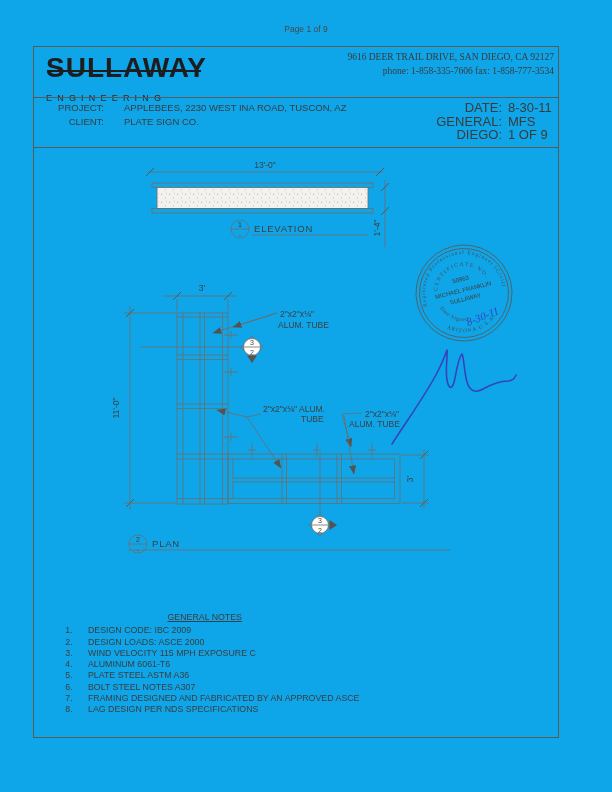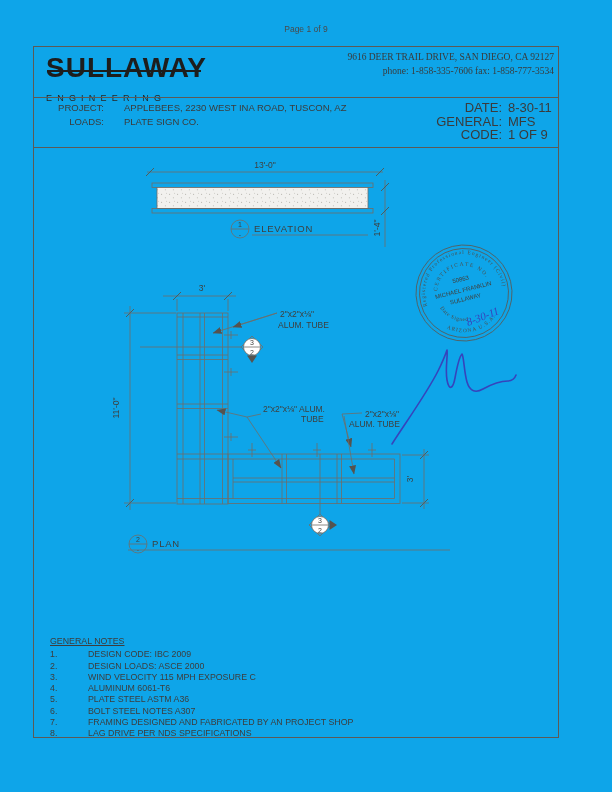--- a/index.html
+++ b/index.html
@@ -20,21 +20,21 @@
   
   .projinfo{left:26px;top:101px;font-size:9.5px;line-height:13.5px;}
   .projinfo .row{display:flex;}
   .projinfo .lbl{width:78px;text-align:right;white-space:pre;}
   .projinfo .val{margin-left:20px;white-space:pre;}
   .metainfo{right:58px;top:101px;font-size:13px;line-height:13.5px;}
   .metainfo .row{display:flex;justify-content:flex-end;}
   .metainfo .lbl{text-align:right;}
   .metainfo .val{margin-left:6px;width:46px;text-align:left;white-space:pre;}
   
-  .notes{left:50px;top:636px;font-size:8.8px;line-height:11.3px;color:#3d3d3d;}
+  .notes{left:50px;top:612px;font-size:8.8px;line-height:11.3px;color:#3d3d3d;text-align:center;}
   .notes .title{text-decoration:underline;margin-bottom:2px;}
   .notes .item{display:flex;}
   .notes .num{width:38px;}
   
   svg.drawing{left:0;top:0;}
   .dln{stroke:#6f6d68;stroke-width:0.8;fill:none;}
   .dlnd{stroke:#55534f;stroke-width:0.9;fill:none;}
   .dtext{font-family:"Liberation Sans",sans-serif;font-size:8.5px;fill:#3f3f3d;}
   .dtext-big{font-family:"Liberation Sans",sans-serif;font-size:9.5px;fill:#3f3f3d;letter-spacing:0.8px;}
   .dtext-sm{font-family:"Liberation Sans",sans-serif;font-size:7px;fill:#3f3f3d;}
@@ -66,35 +66,35 @@
     <div>phone: 1-858-335-7606  fax: 1-858-777-3534</div>
   </div>
   <div class="abs hline" style="top:97px;"></div>
 
   <div class="abs projinfo">
     <div class="row">
       <span class="lbl">PROJECT:</span>
       <span class="val">APPLEBEES, 2230 WEST INA ROAD, TUSCON, AZ</span>
     </div>
     <div class="row">
-      <span class="lbl">LOADS:</span>
+      <span class="lbl">CLIENT:</span>
       <span class="val">PLATE SIGN CO.</span>
     </div>
   </div>
   <div class="abs metainfo">
     <div class="row">
       <span class="lbl">DATE:</span>
       <span class="val">8-30-11</span>
     </div>
     <div class="row">
       <span class="lbl">GENERAL:</span>
       <span class="val">MFS</span>
     </div>
     <div class="row">
-      <span class="lbl">CODE:</span>
+      <span class="lbl">DIEGO:</span>
       <span class="val">1 OF 9</span>
     </div>
   </div>
   <div class="abs hline" style="top:147px;"></div>
 
   <svg class="abs drawing" width="612" height="792" viewBox="0 0 612 792">
     <defs>
       <pattern id="stipple" width="8" height="8" patternUnits="userSpaceOnUse">
         <rect width="8" height="8" fill="#f2f1ee"></rect>
         <circle cx="1.6" cy="2.2" r="0.55" fill="#a9a7a0"></circle>
@@ -295,21 +295,21 @@
     <div class="item">
       <span class="num">5.</span>
       <span>PLATE STEEL ASTM A36</span>
     </div>
     <div class="item">
       <span class="num">6.</span>
       <span>BOLT STEEL NOTES A307</span>
     </div>
     <div class="item">
       <span class="num">7.</span>
-      <span>FRAMING DESIGNED AND FABRICATED BY AN PROJECT SHOP</span>
+      <span>FRAMING DESIGNED AND FABRICATED BY AN APPROVED ASCE</span>
     </div>
     <div class="item">
       <span class="num">8.</span>
-      <span>LAG DRIVE PER NDS SPECIFICATIONS</span>
+      <span>LAG DESIGN PER NDS SPECIFICATIONS</span>
     </div>
   </div>
 
 </div>
 
 </body></html>

